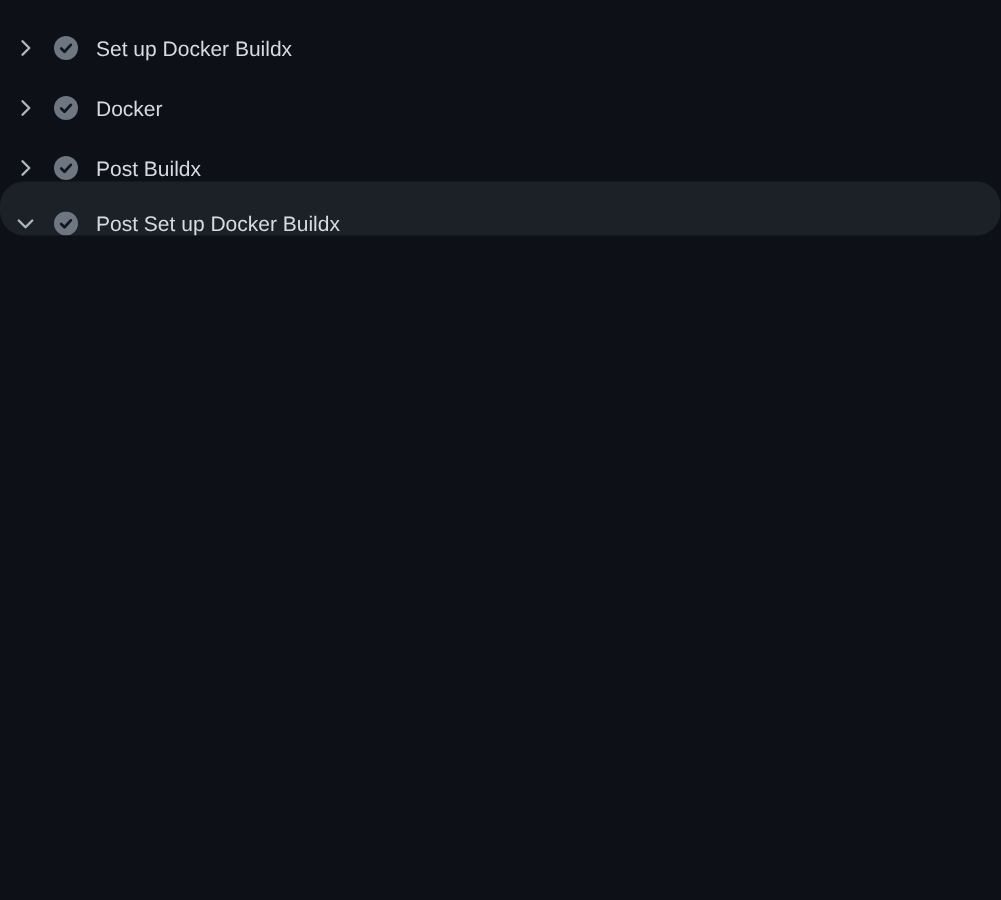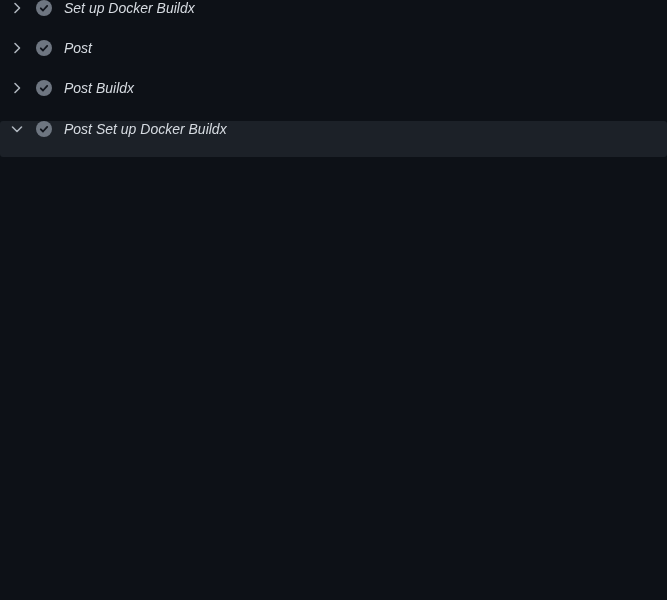--- a/index.html
+++ b/index.html
@@ -4,22 +4,22 @@
 <style>
   html,body{margin:0;padding:0;}
   body{
     width:667px;height:600px;overflow:hidden;
     background:#0d1117;
     font-family:"Liberation Sans","DejaVu Sans",sans-serif;
     position:relative;
   }
   
   #steps{width:667px;}
-  .step{height:40px;display:flex;align-items:flex-start;cursor:pointer;font-style:italic;}
-  .step.expanded{height:36px;margin-top:1px;background:#1c2128;border-radius:3px;}
+  .step{height:40px;display:flex;align-items:flex-end;cursor:pointer;}
+  .step.expanded{height:36px;margin-top:1px;background:#1c2128;border-radius:16px;}
   .chev{width:16px;height:16px;margin-left:9px;display:flex;align-items:center;justify-content:center;flex:none;}
   .check{width:16px;height:16px;margin-left:11px;display:flex;align-items:center;justify-content:center;flex:none;}
   .step-label{margin-left:12px;font-size:14px;color:#d6dbe1;white-space:nowrap;}
   
   #log{margin-top:12px;width:900px;}
   .lrow{
     height:20px;line-height:20px;white-space:pre;overflow:hidden;
     font-family:"DejaVu Sans Mono","Liberation Mono",monospace;
     font-size:11.5px;
   }
@@ -53,21 +53,21 @@
         <path d="M6 3.5 L10.5 8 L6 12.5" fill="none" stroke="#adb5bd" stroke-width="1.6" stroke-linecap="round" stroke-linejoin="round"></path>
       </svg>
 
     </span>
     <span class="check">
       <svg width="16" height="16" viewBox="0 0 16 16">
         <circle cx="8" cy="8" r="8" fill="#6e7681"></circle>
         <path d="M4.8 8.3 L7 10.5 L11.2 5.9" fill="none" stroke="#12161d" stroke-width="1.8" stroke-linecap="round" stroke-linejoin="round"></path>
       </svg>
     </span>
-    <span class="step-label">Post</span>
+    <span class="step-label">Docker</span>
   </div>
     <div class="step">
     <span class="chev">
       <svg class="chev-right" width="16" height="16" viewBox="0 0 16 16">
         <path d="M6 3.5 L10.5 8 L6 12.5" fill="none" stroke="#adb5bd" stroke-width="1.6" stroke-linecap="round" stroke-linejoin="round"></path>
       </svg>
 
     </span>
     <span class="check">
       <svg width="16" height="16" viewBox="0 0 16 16">

